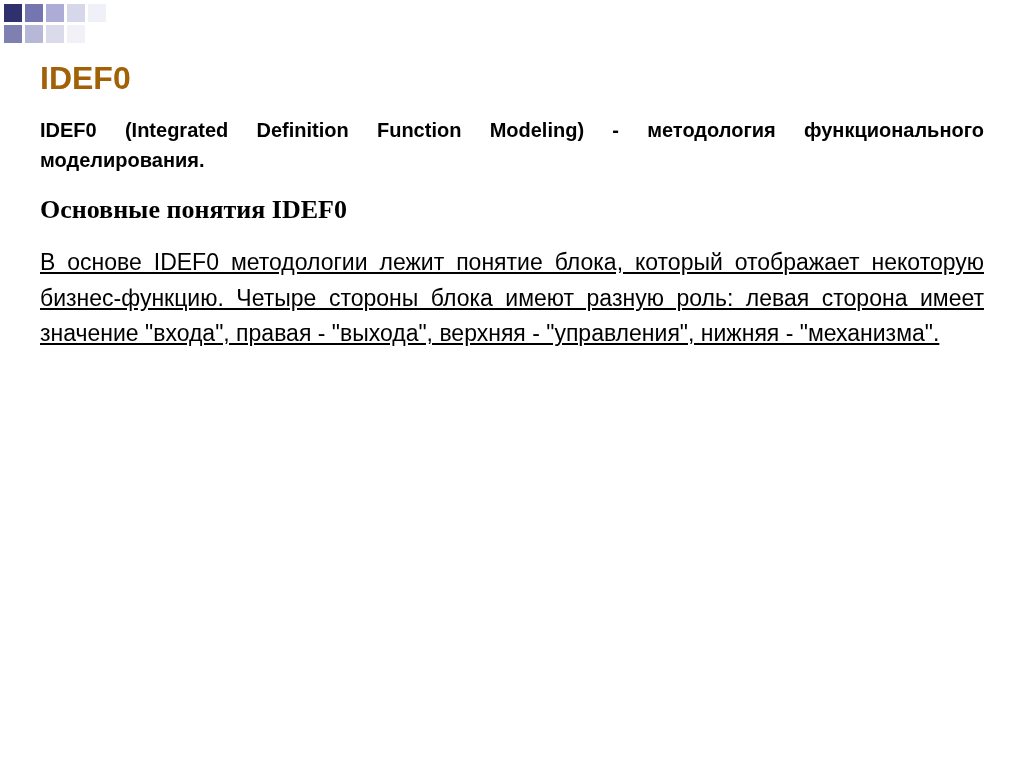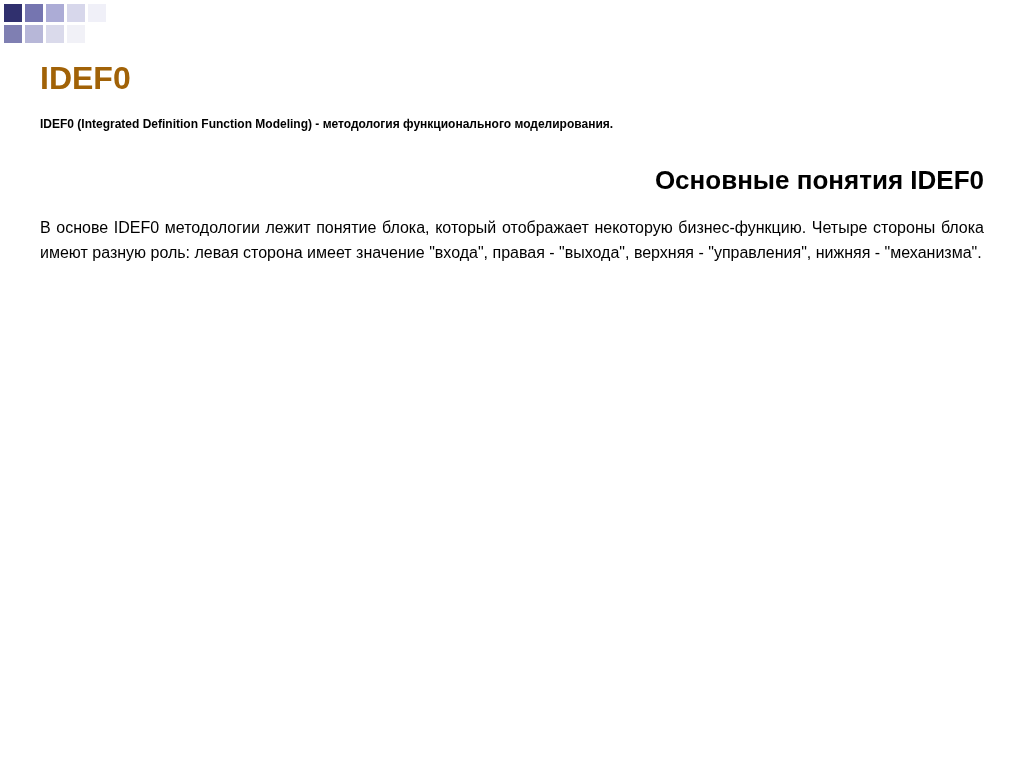--- a/index.html
+++ b/index.html
@@ -40,44 +40,45 @@
 
     .main-title {
       font-size: 32px;
       font-weight: bold;
       color: #a16207;
       font-family: Arial, sans-serif;
       margin-bottom: 18px;
     }
 
     .intro-paragraph {
-      font-size: 12px;
+      font-size: 20px;
       font-weight: bold;
       color: #000000;
       font-family: Arial, sans-serif;
       text-align: justify;
       line-height: 1.5;
-      margin-bottom: 32px;
+      margin-bottom: 20px;
     }
 
     .section-title {
       font-size: 26px;
       font-weight: bold;
       color: #000000;
-      font-family: Liberation Sans, sans-serif;
-      text-align: right;
+      font-family: Liberation Serif, serif;
+      text-align: left;
       margin-bottom: 20px;
     }
 
     .body-paragraph {
-      font-size: 16px;
+      font-size: 23px;
       color: #000000;
       font-family: Arial, sans-serif;
       text-align: justify;
       line-height: 1.55;
+      text-decoration: underline;
     }
   </style>
 </head>
 <body>
 
 <div class="corner-decoration">
   <svg viewBox="0 0 120 60" xmlns="http://www.w3.org/2000/svg">
     <defs>
       <linearGradient id="grad1" x1="0%" y1="0%" x2="100%" y2="100%">
         <stop offset="0%" style="stop-color:#2a2a6e;stop-opacity:1"></stop>

